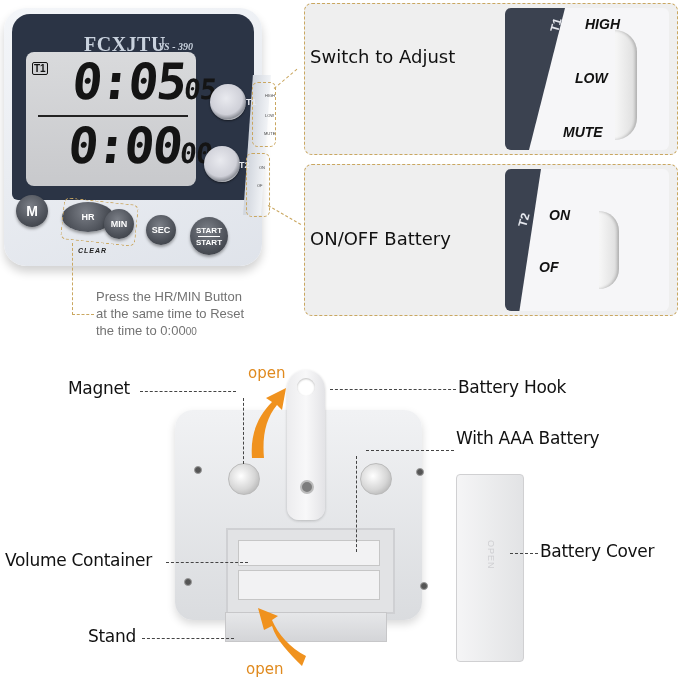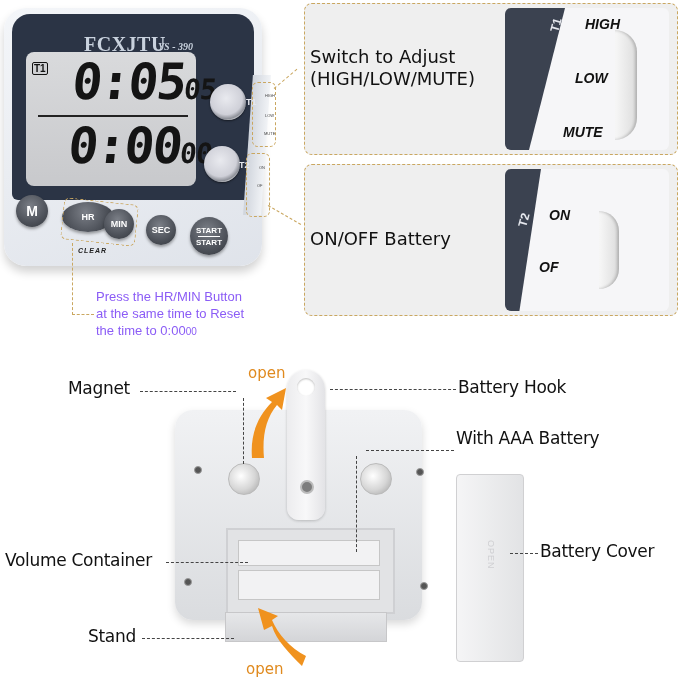--- a/index.html
+++ b/index.html
@@ -37,21 +37,21 @@
 
   .dash-box { border:1.5px dashed #caa760; border-radius:6px; }
   .hr-min-box { left:62px; top:201px; width:73px; height:40px; transform:rotate(6deg); }
   .t1-box { left:252px; top:82px; width:22px; height:63px; }
   .t2-box { left:246px; top:153px; width:22px; height:62px; }
 
   
   .leader { border-left:1.5px dashed #caa760; }
   .leader-h { border-top:1.5px dashed #caa760; }
 
-  .reset-note { left:96px; top:288px; font-size:13px; line-height:17px; color:#8b5cf6; }
+  .reset-note { left:96px; top:288px; font-size:13px; line-height:17px; color:#737373; }
   .reset-note .small-zero { font-size:10px; }
 
   
   .panel { background:#efefef; border:1.5px dashed #caa760; border-radius:8px; }
   .panel1 { left:304px; top:3px; width:372px; height:150px; }
   .panel2 { left:304px; top:164px; width:372px; height:150px; }
   .panel-text { font-size:18px; line-height:22px; color:#111; text-align:left; font-family:"DejaVu Sans", sans-serif; }
   .panel1-text { left:310px; top:46px; width:186px; }
   .panel2-text { left:310px; top:228px; width:186px; }
   .photo { background:#f6f6f8; border-radius:6px; overflow:hidden; }
@@ -133,21 +133,20 @@
 <div class="abs leader-h" style="left:72px;top:314px;width:22px;"></div>
 <div class="abs reset-note">
   <div>Press the HR/MIN Button</div>
   <div>at the same time to Reset</div>
   <div><span>the time to 0:00</span><span class="small-zero">00</span></div>
 </div>
 
 <div class="abs panel panel1"></div>
 <div class="abs panel-text panel1-text">
   <div>Switch to Adjust</div>
-  <div>(HIGH/LOW/MUTE)</div>
 </div>
 <div class="abs photo photo1">
   <div class="dark-wedge"></div>
   <div class="t-mark" style="left:44px;top:10px;">T1</div>
   <div class="slot" style="left:110px;top:22px;width:22px;height:110px;"></div>
   <div class="switch-lbl" style="left:80px;top:8px;">HIGH</div>
   <div class="switch-lbl" style="left:70px;top:62px;">LOW</div>
   <div class="switch-lbl" style="left:58px;top:116px;">MUTE</div>
 </div>
 

